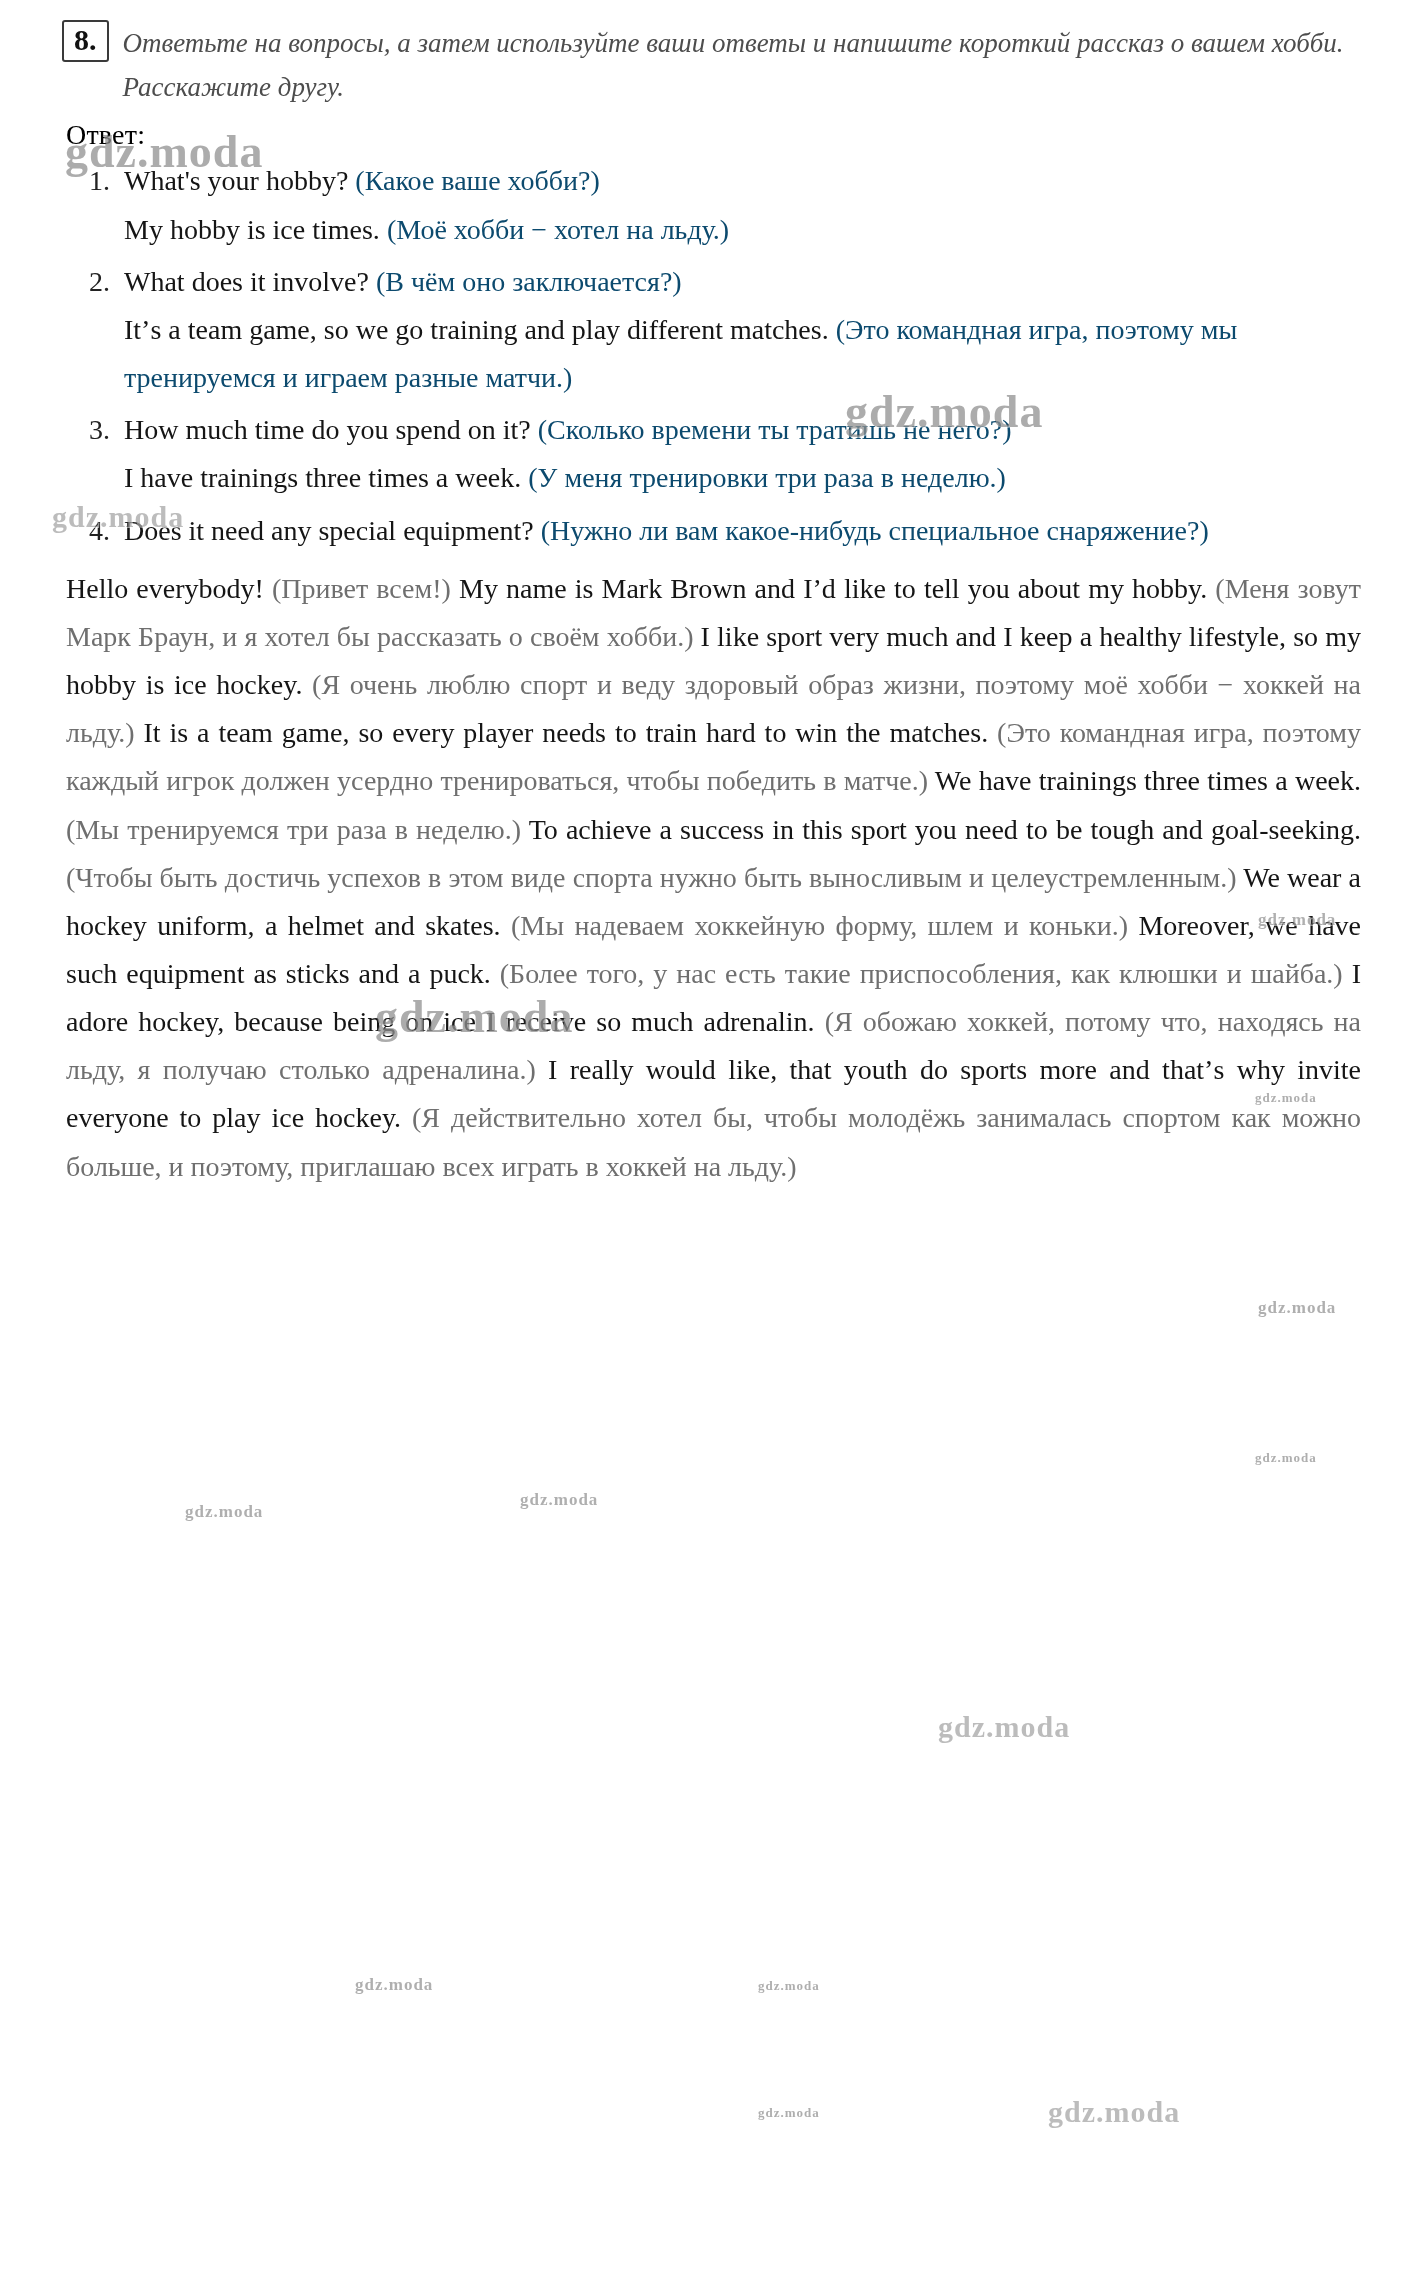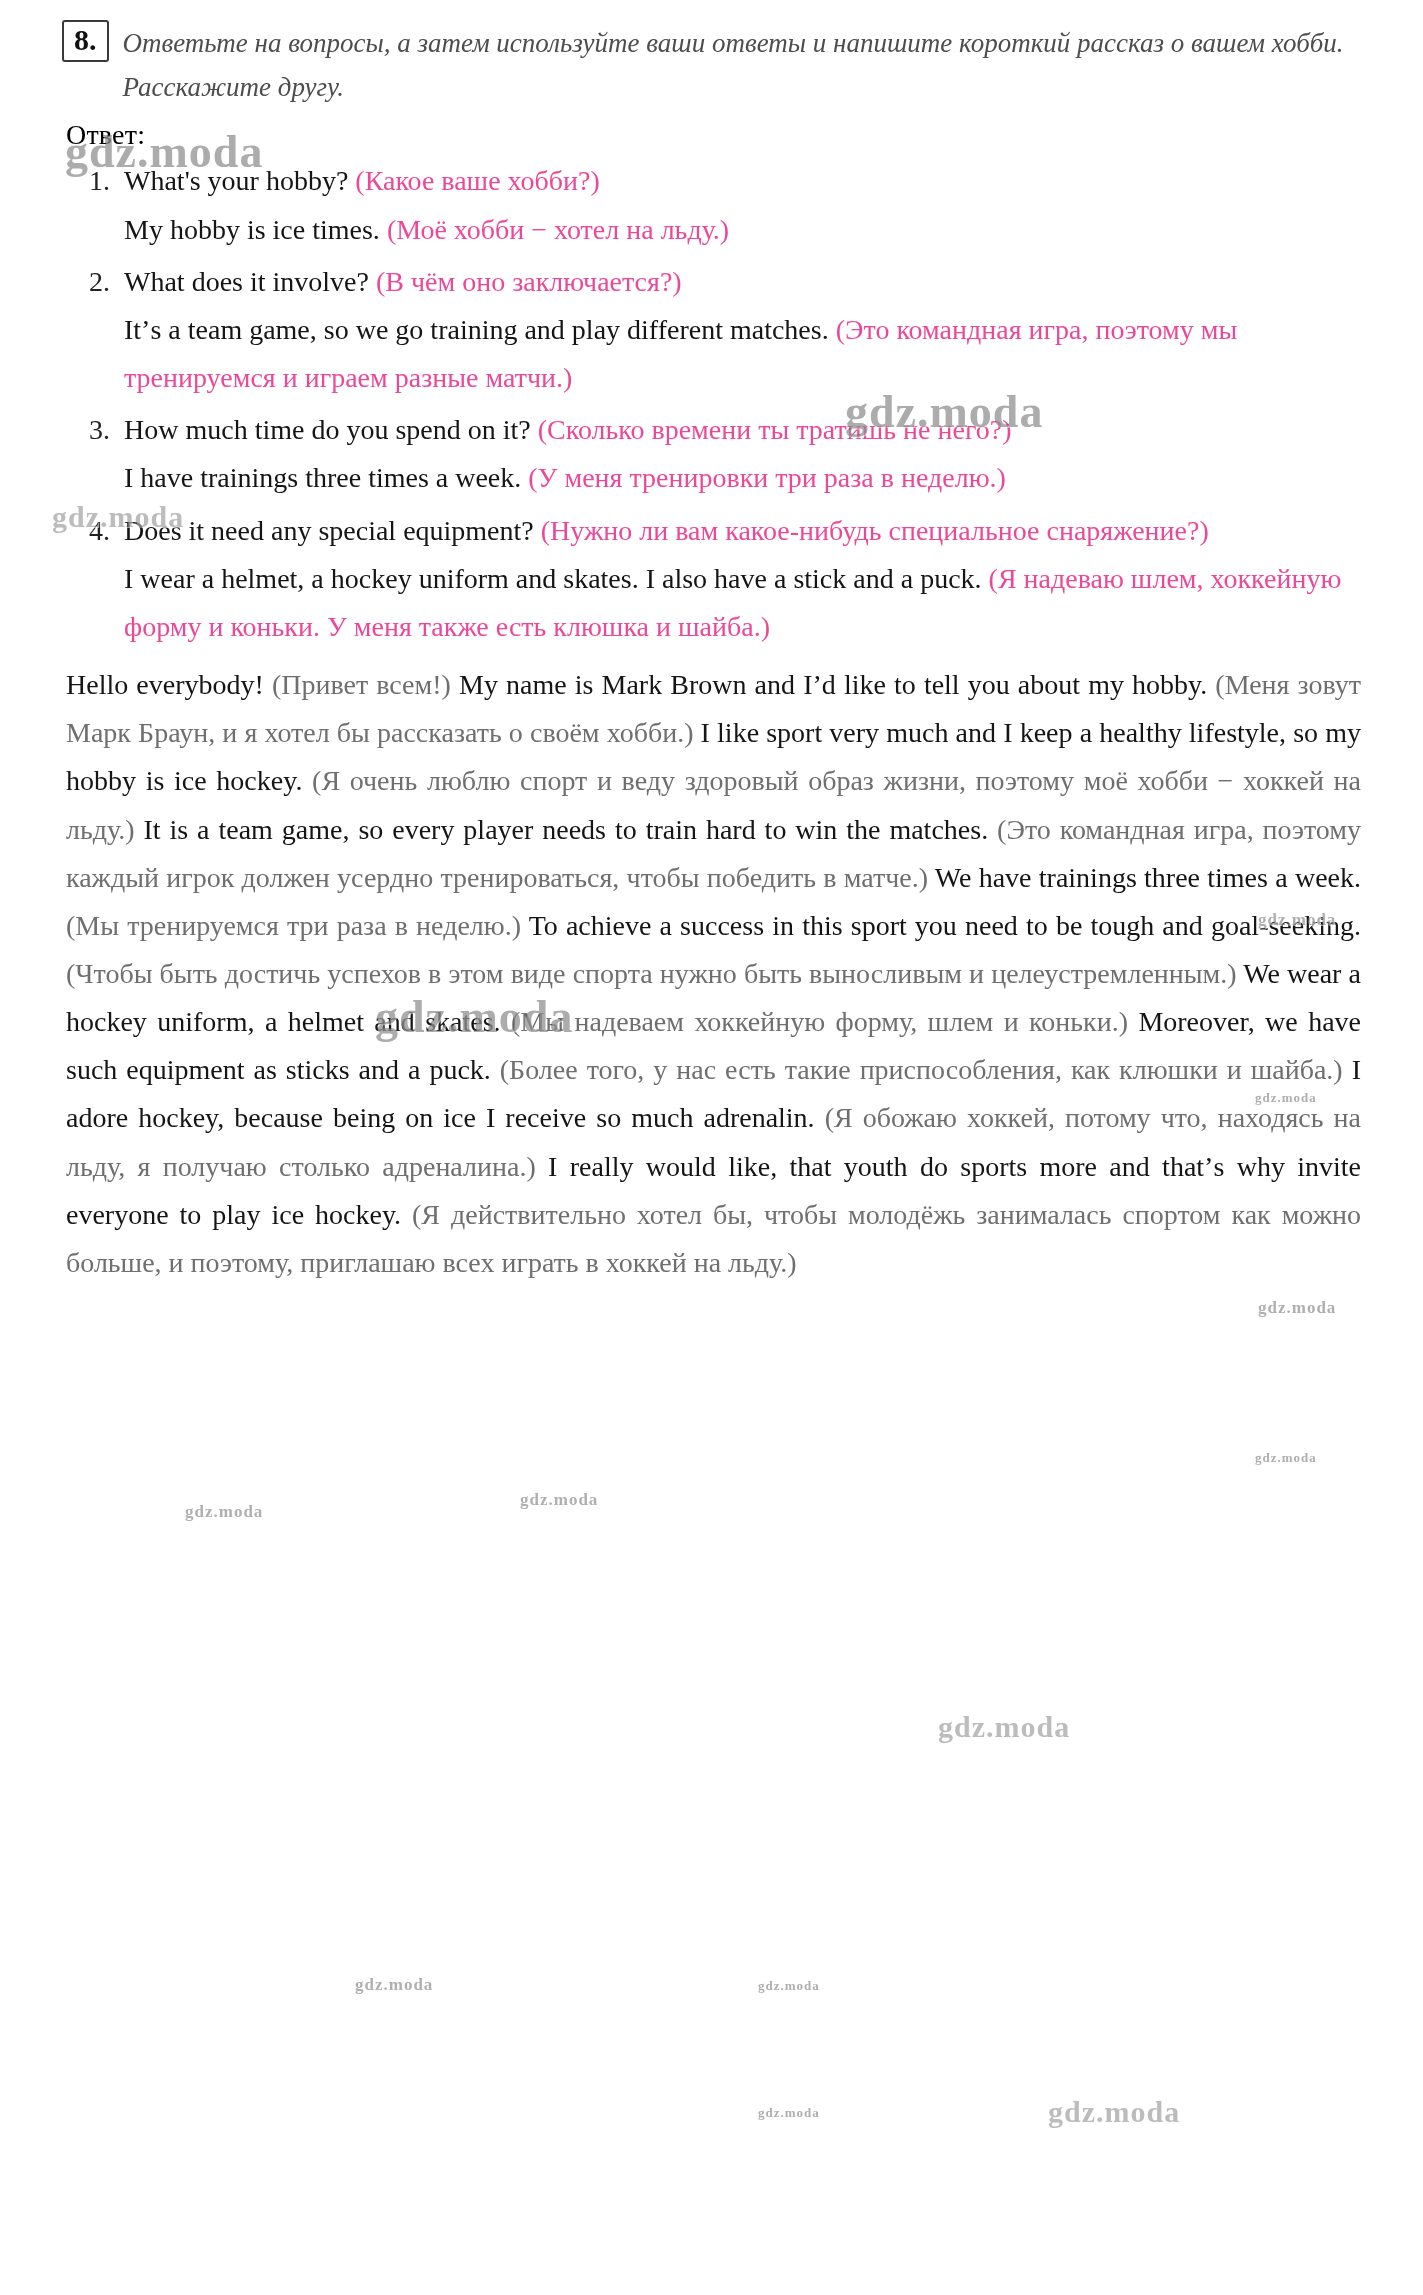--- a/index.html
+++ b/index.html
@@ -81,21 +81,21 @@
   }
   .qa-body {
     flex: 1 1 auto;
   }
   .qa-answer {
     padding-left: 62px;
     font-size: 28px;
     line-height: 1.72;
   }
   .en { color: #151515; }
-  .ru { color: #ec4899; }
+  .ru { color: #0c4a6e; }
 
   
   .story {
     margin-top: 10px;
     padding-left: 4px;
     font-size: 28px;
     line-height: 1.72;
     text-align: justify;
   }
   .story .en { color: #151515; }
@@ -167,19 +167,18 @@
           <span class="qa-index">3.</span>
           <span class="qa-body"><span class="en">How much time do you spend on it?</span><span class="ru"> (Сколько времени ты тратишь не него?)</span></span>
         </div>
         <div class="qa-answer"><span class="en">I have trainings three times a week.</span><span class="ru"> (У меня тренировки три раза в неделю.)</span></div>
       </li>
       <li class="qa-item">
         <div class="qa-line">
           <span class="qa-index">4.</span>
           <span class="qa-body"><span class="en">Does it need any special equipment?</span><span class="ru"> (Нужно ли вам какое-нибудь специальное снаряжение?)</span></span>
         </div>
-        <div class="qa-answer"><span class="en">I wear a helmet, a hockey uniform and skates. I also have a stick and a puck.</span><span class="ru"> (Я надеваю шлем, хоккейную форму и коньки. У меня также есть клюшка и шайба.)</span></div>
       </li>
     </ol>
 
   <div class="story" id="story"><span class="en">Hello everybody! </span><span class="ru">(Привет всем!) </span><span class="en">My name is Mark Brown and Iʼd like to tell you about my hobby. </span><span class="ru">(Меня зовут Марк Браун, и я хотел бы рассказать о своём хобби.) </span><span class="en">I like sport very much and I keep a healthy lifestyle, so my hobby is ice hockey. </span><span class="ru">(Я очень люблю спорт и веду здоровый образ жизни, поэтому моё хобби − хоккей на льду.) </span><span class="en">It is a team game, so every player needs to train hard to win the matches. </span><span class="ru">(Это командная игра, поэтому каждый игрок должен усердно тренироваться, чтобы победить в матче.) </span><span class="en">We have trainings three times a week. </span><span class="ru">(Мы тренируемся три раза в неделю.) </span><span class="en">To achieve a success in this sport you need to be tough and goal-seeking. </span><span class="ru">(Чтобы быть достичь успехов в этом виде спорта нужно быть выносливым и целеустремленным.) </span><span class="en">We wear a hockey uniform, a helmet and skates. </span><span class="ru">(Мы надеваем хоккейную форму, шлем и коньки.) </span><span class="en">Moreover, we have such equipment as sticks and a puck. </span><span class="ru">(Более того, у нас есть такие приспособления, как клюшки и шайба.) </span><span class="en">I adore hockey, because being on ice I receive so much adrenalin. </span><span class="ru">(Я обожаю хоккей, потому что, находясь на льду, я получаю столько адреналина.) </span><span class="en">I really would like, that youth do sports more and thatʼs why invite everyone to play ice hockey. </span><span class="ru">(Я действительно хотел бы, чтобы молодёжь занималась спортом как можно больше, и поэтому, приглашаю всех играть в хоккей на льду.) </span></div>
 
 </div>
 
 </body></html>

